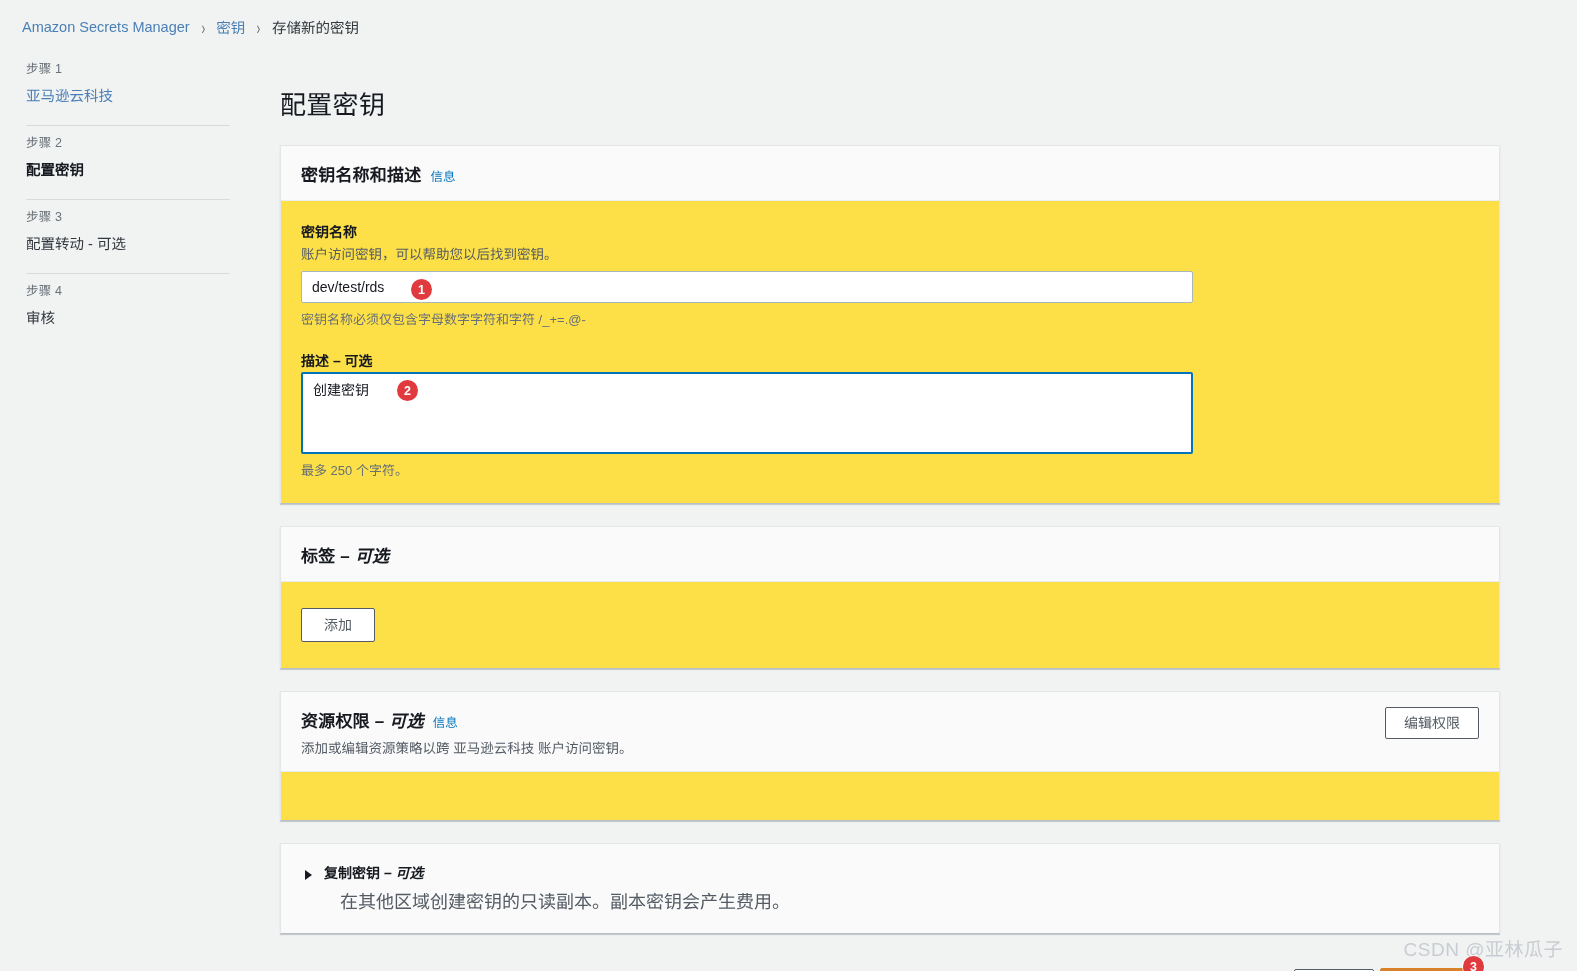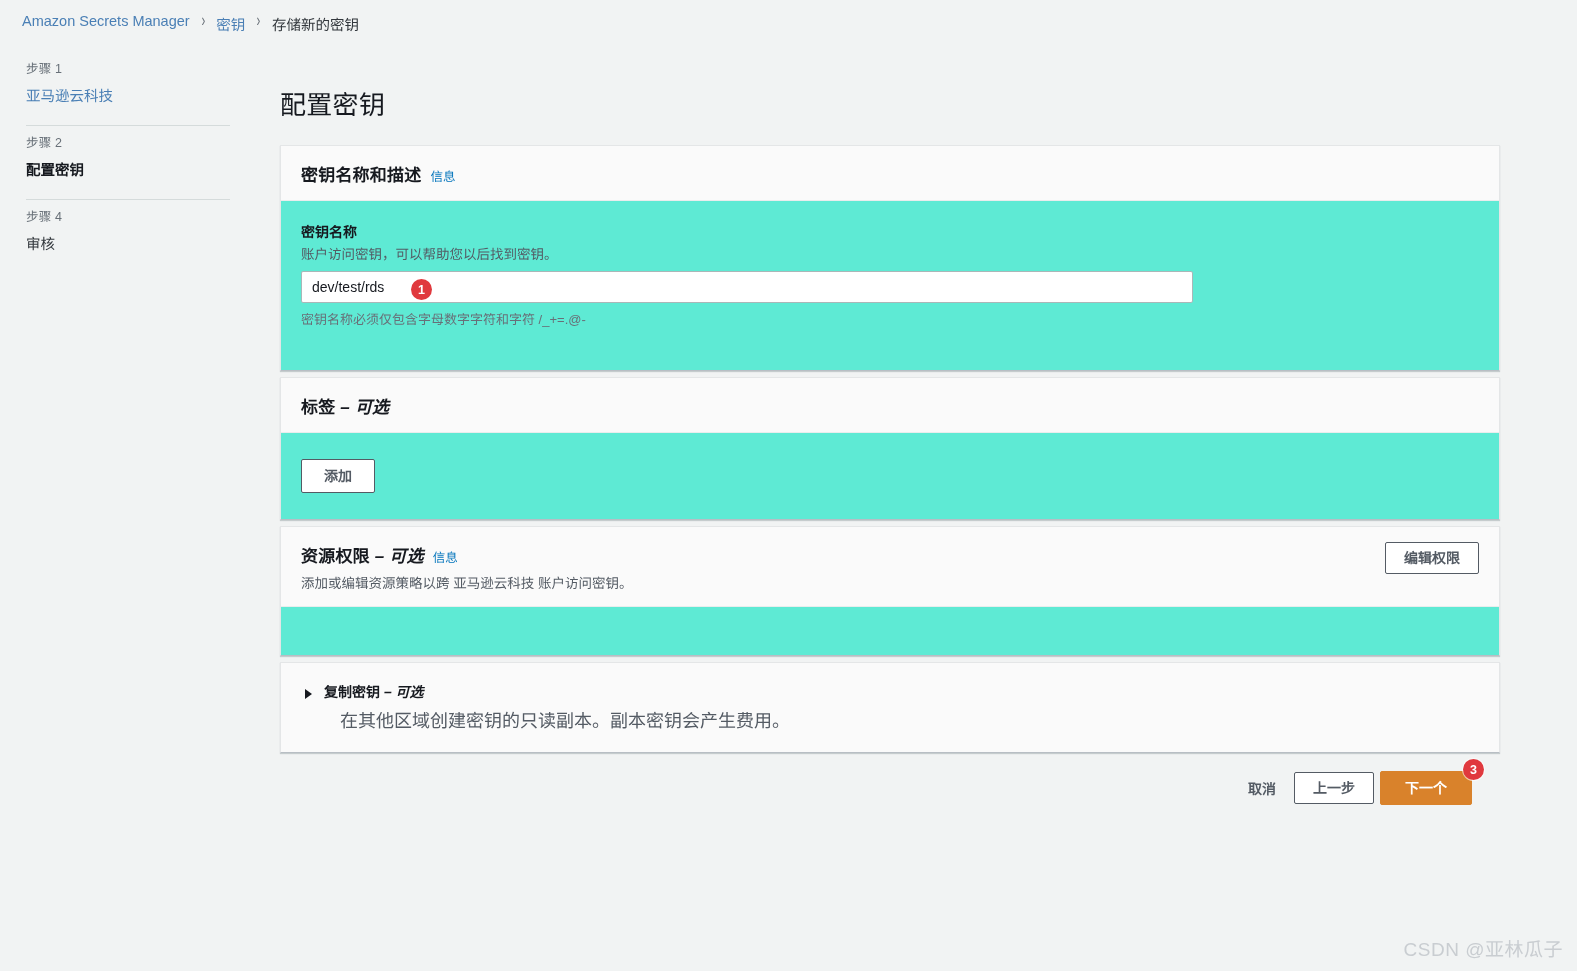--- a/index.html
+++ b/index.html
@@ -14,20 +14,21 @@
     background: #f1f3f3;
     font-family: "Liberation Sans", "DejaVu Sans", sans-serif;
     color: #16191f;
     overflow: hidden;
     position: relative;
   }
 
   
   .breadcrumb {
     display: flex;
+    align-items: center;
     padding: 13px 0 0 22px;
     height: 40px;
     font-size: 14.5px;
   }
   .bc-link {
     color: #4a7fb5;
     cursor: pointer;
     white-space: nowrap;
   }
   .bc-current {
@@ -91,25 +92,25 @@
   .page-title {
     font-size: 26px;
     font-weight: normal;
     color: #16191f;
     margin: 44px 0 24px 0;
     letter-spacing: .3px;
   }
 
   
   .card {
-    background: #5eead4;
+    background: #fde047;
     border: 1px solid #e4e6e7;
     border-bottom: 1px solid #b8bec4;
     box-shadow: 0 1px 1px 0 rgba(0,28,36,.18);
-    margin-bottom: 6px;
+    margin-bottom: 22px;
   }
   .card-header {
     background: #fafafa;
     border-bottom: 1px solid #eaeded;
     padding: 15px 20px 14px 20px;
     display: flex;
     align-items: flex-start;
     justify-content: space-between;
   }
   .card-header-left { display: flex; flex-direction: column; }
@@ -185,21 +186,21 @@
     resize: none;
     display: block;
     line-height: 1.5;
   }
   .field-gap { height: 18px; }
 
   
   .btn {
     font-family: "Liberation Sans", "DejaVu Sans", sans-serif;
     font-size: 14px;
-    font-weight: bold;
+    font-weight: normal;
     border-radius: 2px;
     cursor: pointer;
     padding: 6px 18px;
     line-height: 1.3;
   }
   .btn-normal {
     background: #ffffff;
     border: 1px solid #545b64;
     color: #545b64;
   }
@@ -324,20 +325,27 @@
     </div>
 
     <div class="wiz-step">
       <div class="wiz-step-inner">
         <div class="wiz-num">步骤 2</div>
         <div class="wiz-title active">配置密钥</div>
       </div>
       <div class="wiz-divider"></div>
     </div>
 
+    <div class="wiz-step">
+      <div class="wiz-step-inner">
+        <div class="wiz-num">步骤 3</div>
+        <div class="wiz-title upcoming">配置转动 - 可选</div>
+      </div>
+      <div class="wiz-divider"></div>
+    </div>
 
     <div class="wiz-step">
       <div class="wiz-step-inner">
         <div class="wiz-num">步骤 4</div>
         <div class="wiz-title upcoming">审核</div>
       </div>
     </div>
 
   </nav>
 
@@ -361,20 +369,28 @@
           <div class="field-desc">账户访问密钥，可以帮助您以后找到密钥。</div>
           <div class="rel" style="width:892px;">
             <input class="text-input" type="text" value="dev/test/rds" style="">
             <div class="badge" id="badge1">1</div>
           </div>
           <div class="field-hint">密钥名称必须仅包含字母数字字符和字符 /_+=.@-</div>
         </div>
 
         <div class="field-gap"></div>
 
+        <div class="field">
+          <div class="field-label">描述 – 可选</div>
+          <div class="textarea-wrap rel">
+            <textarea class="text-area" style="">创建密钥</textarea>
+            <div class="badge" id="badge2">2</div>
+          </div>
+          <div class="field-hint">最多 250 个字符。</div>
+        </div>
 
       </div>
     </section>
 
     <section class="card">
       <div class="card-header">
         <div class="card-header-left">
           <div class="card-title-row">
             <span class="card-title"><span>标签</span> <span class="opt-italic">– 可选</span></span>
           </div>

